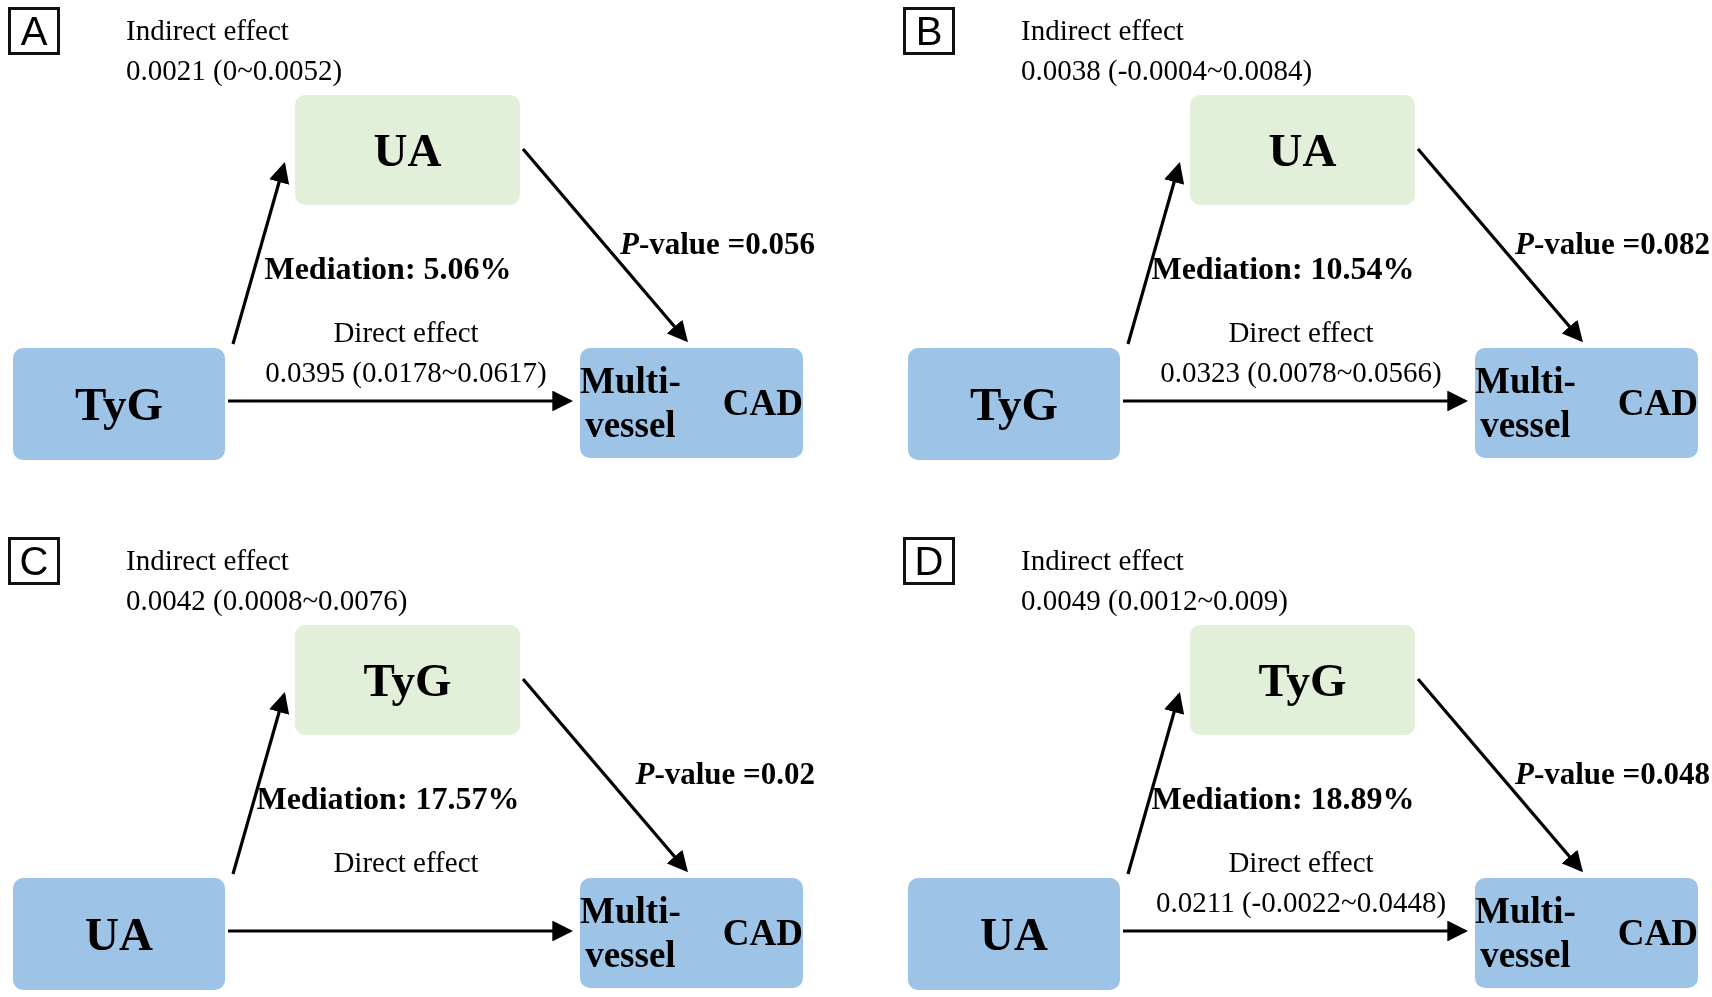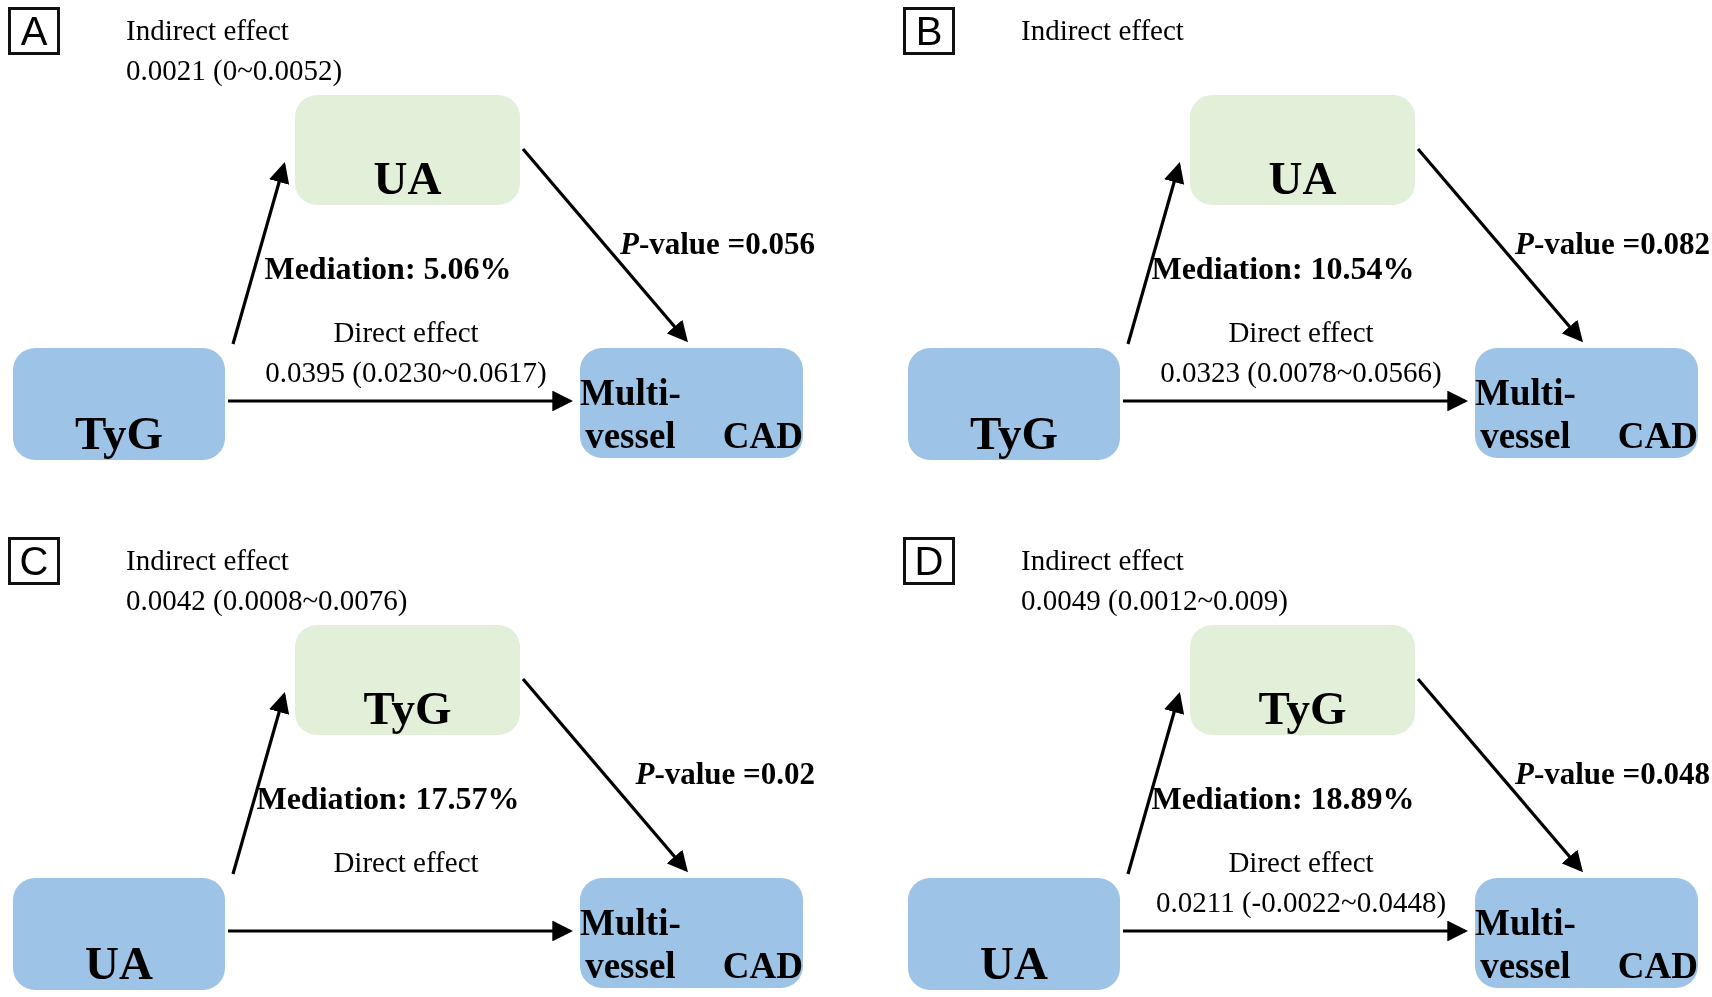--- a/index.html
+++ b/index.html
@@ -28,22 +28,22 @@
     display: flex; align-items: center; justify-content: center;
   }
 
   .indirect {
     position: absolute; left: 126px; top: 10px; width: 560px;
     text-align: left; font-size: 29px; line-height: 1.38;
     white-space: nowrap;
   }
 
   .node {
-    position: absolute; border-radius: 22px;
-    display: flex; align-items: flex-end; justify-content: center;
+    position: absolute; border-radius: 10px;
+    display: flex; align-items: center; justify-content: center;
     font-weight: bold; text-align: center;
   }
   .mediator {
     left: 295px; top: 95px; width: 225px; height: 110px;
     background: var(--mediator-box, #e2efd9);
     font-size: 47px;
   }
   .exposure {
     left: 13px; top: 348px; width: 212px; height: 112px;
     background: var(--node-box, #9dc3e6);
@@ -107,35 +107,36 @@
     </svg>
     <div class="node mediator">
       <span>UA</span>
     </div>
     <div class="pvalue">
       <span class="p-it">P</span><span>-value =0.056</span>
     </div>
     <div class="mediation">Mediation: 5.06%</div>
     <div class="direct">
       <div>Direct effect</div>
-      <div>0.0395 (0.0230~0.0617)</div>
+      <div>0.0395 (0.0178~0.0617)</div>
     </div>
     <div class="node exposure">
       <span>TyG</span>
     </div>
     <div class="node outcome">
       <div>Multi-vessel</div>
       <div>CAD</div>
     </div>
   </section>
 
   <section class="panel pos-b">
     <div class="plabel">B</div>
     <div class="indirect">
       <div>Indirect effect</div>
+      <div>0.0038 (-0.0004~0.0084)</div>
     </div>
     <svg class="arrows" width="856" height="467" viewBox="0 0 856 467">
       <line x1="233" y1="344" x2="284" y2="165" marker-end="url(#ah)"></line>
       <line x1="523" y1="149" x2="686" y2="340" marker-end="url(#ah)"></line>
       <line x1="228" y1="401" x2="570" y2="401" marker-end="url(#ah)"></line>
     </svg>
     <div class="node mediator">
       <span>UA</span>
     </div>
     <div class="pvalue">

